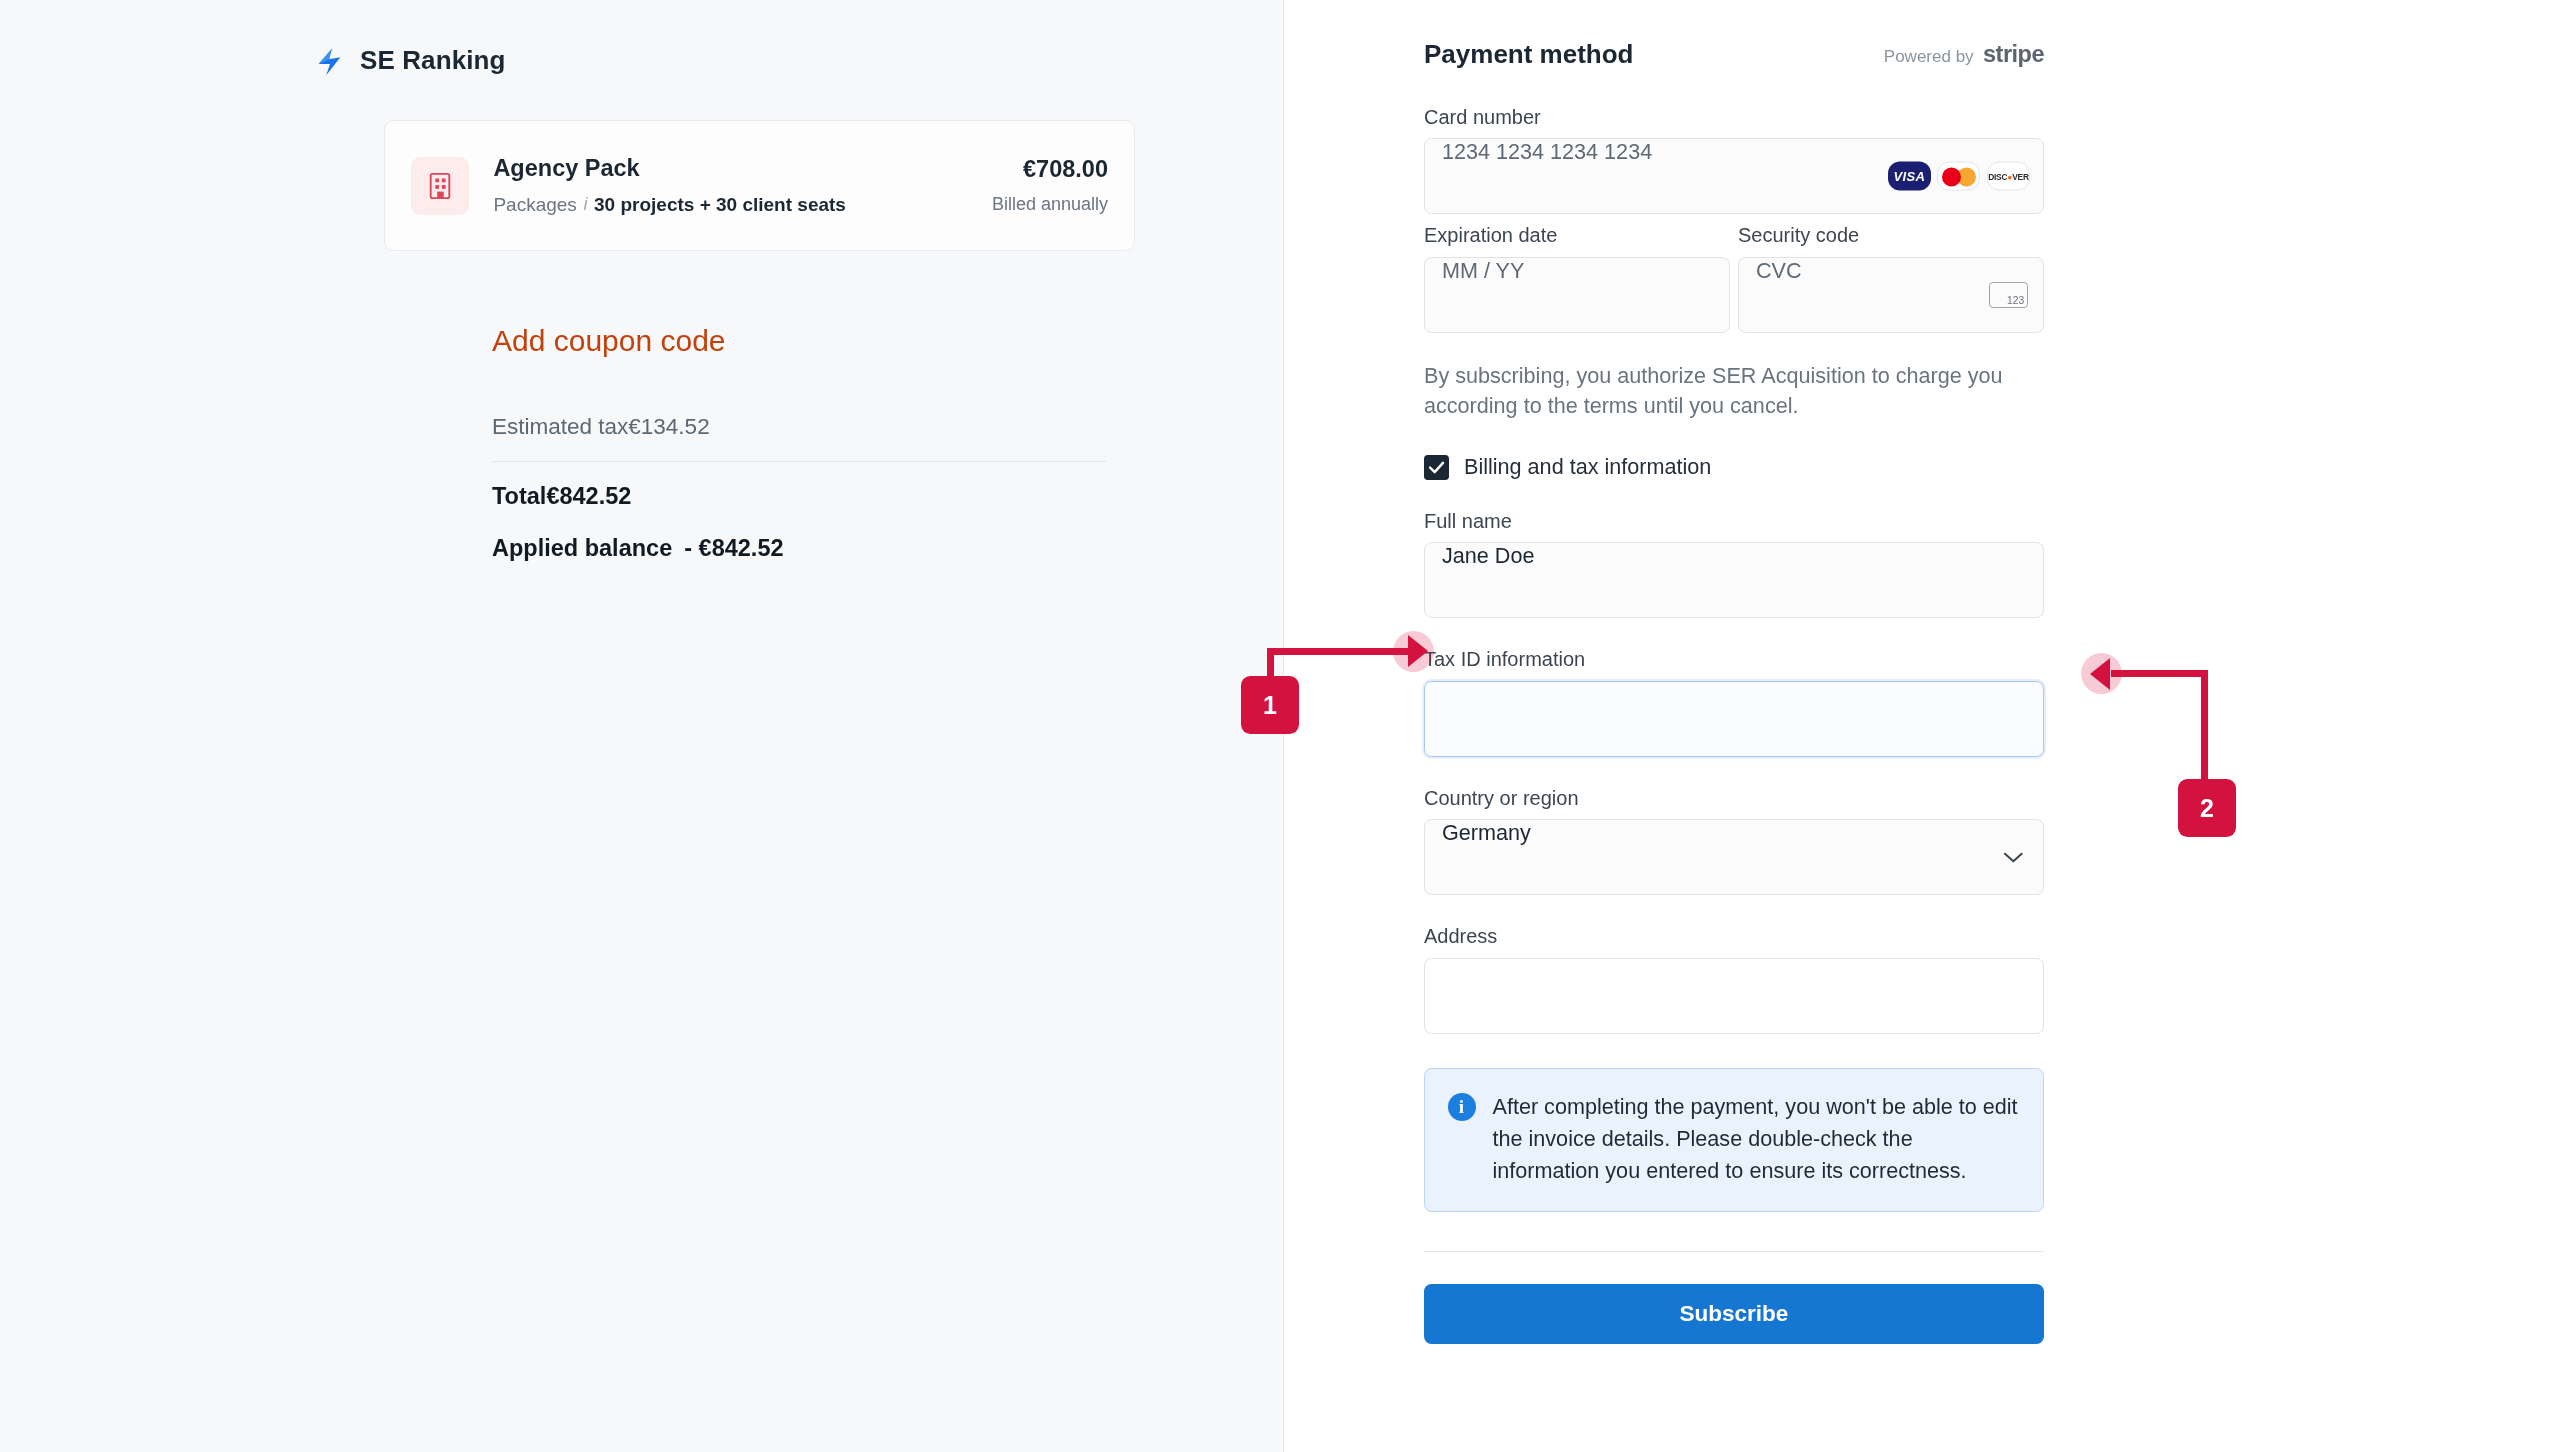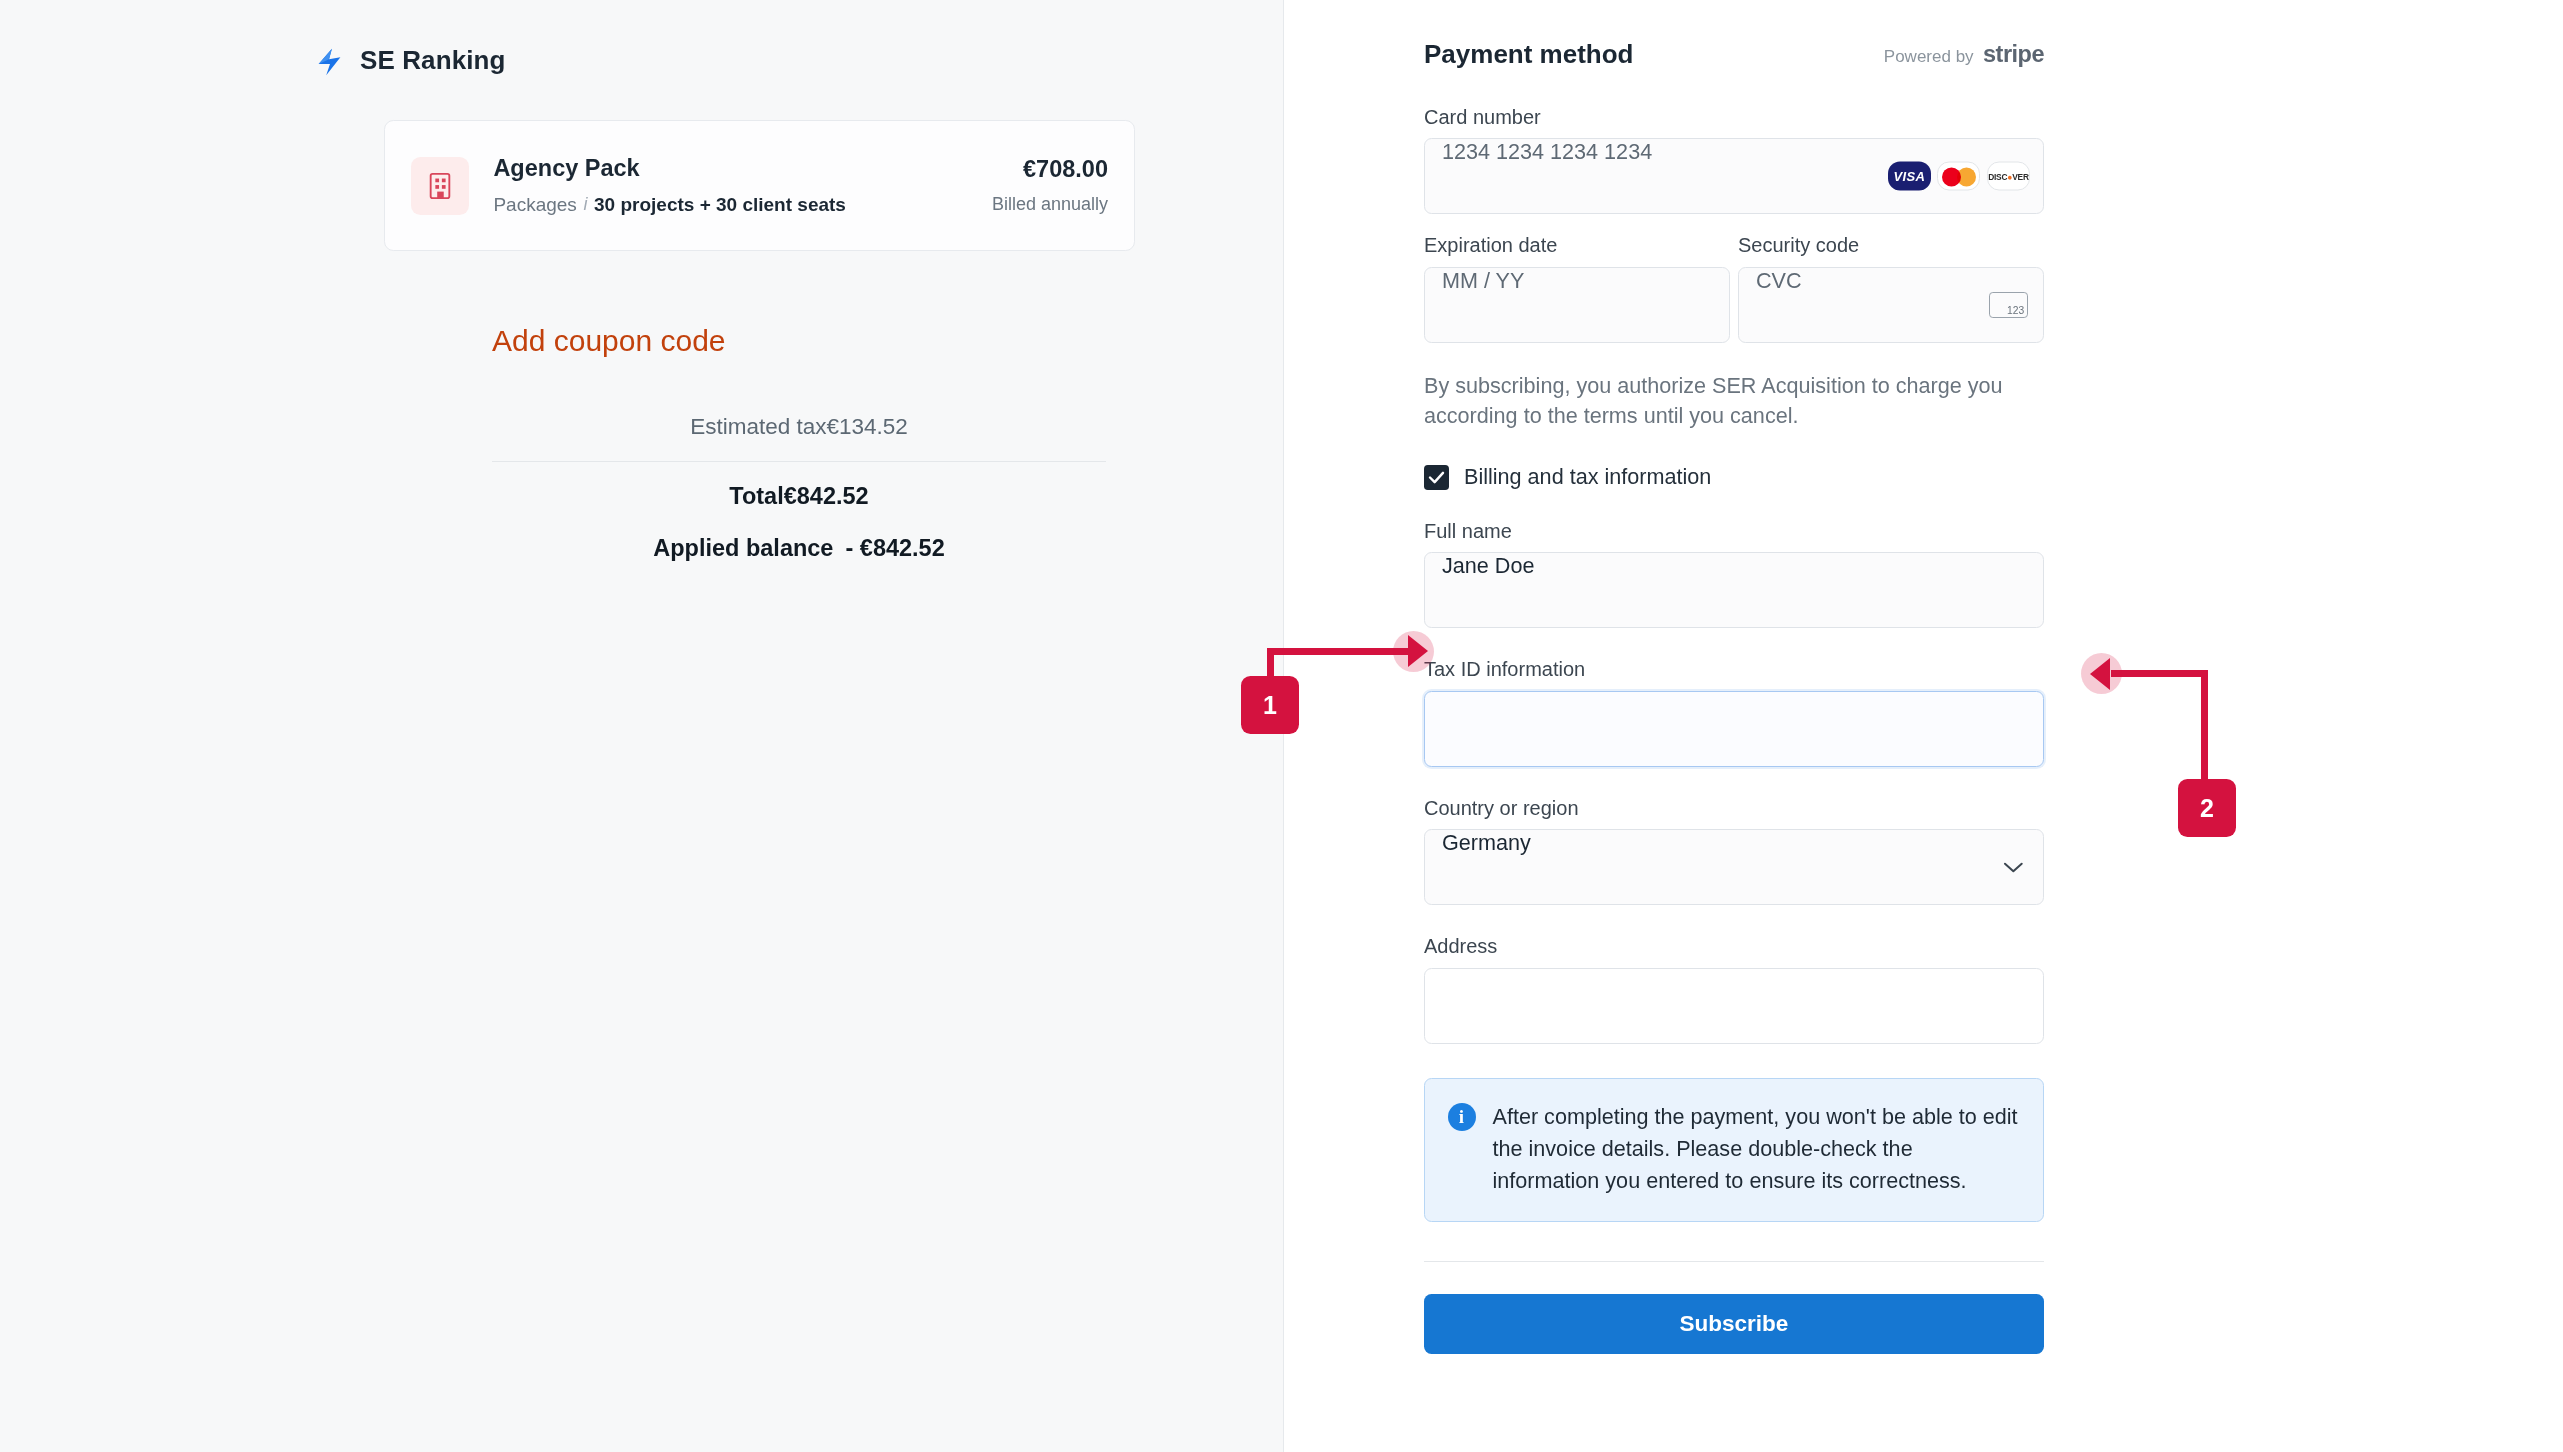--- a/index.html
+++ b/index.html
@@ -69,21 +69,21 @@
     color: #c2410c;
     cursor: pointer;
   }
 
   .totals {
     position: absolute;
     left: 492px; top: 404px;
     width: 614px;
   }
   .totals-row {
-    display: flex; justify-content: center; align-items: baseline;
+    display: flex; justify-content: flex-start; align-items: baseline;
     padding: 10.3px 0;
   }
   .totals-row.tax { color: #5c6873; font-size: 22.5px; padding-bottom: 20.7px; border-bottom: 0.9px solid #e4e7ea; }
   .totals-row.big { font-size: 23.5px; font-weight: 700; color: #111a23; padding-top: 20.7px; }
   .totals-row.mid { font-size: 23.5px; font-weight: 700; color: #111a23; padding-top: 15px; gap: 12px; }
 
   
   .right-panel {
     position: relative;
     flex: 1 1 auto;
@@ -121,21 +121,21 @@
     color: #5e6974;
     position: relative;
   }
   .input.filled { color: #1b2733; background: #fbfbfc; }
   .input.focused {
     background: #fbfcff;
     border: 1.9px solid #a7c8f2;
     box-shadow: 0 0 0 1.9px rgba(80,150,230,.15);
   }
   .input.plain { background: #ffffff; }
-  .row-2 { display: flex; gap: 8px; margin-top: 20px; }
+  .row-2 { display: flex; gap: 8px; margin-top: 10px; }
   .row-2 > div { flex: 1 1 0; }
 
   .card-brands {
     position: absolute; right: 13px; top: 50%; transform: translateY(-50%);
     display: flex; gap: 6.6px; align-items: center;
   }
   .brand-chip {
     width: 43px; height: 29px; border-radius: 12px;
     display: flex; align-items: center; justify-content: center;
     font-size: 10.3px; font-weight: 700; color: #fff;

